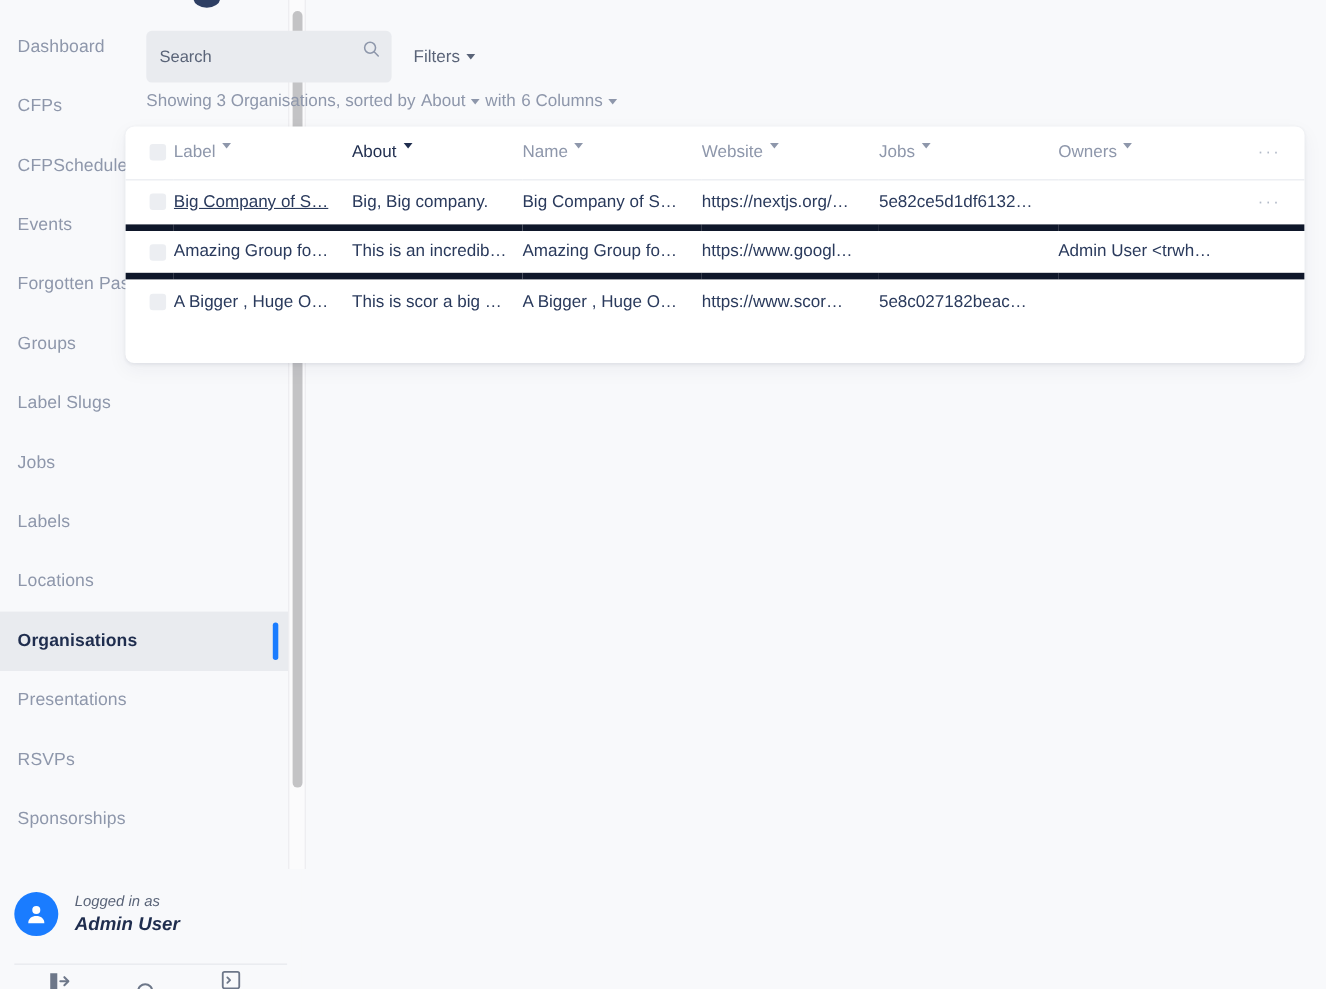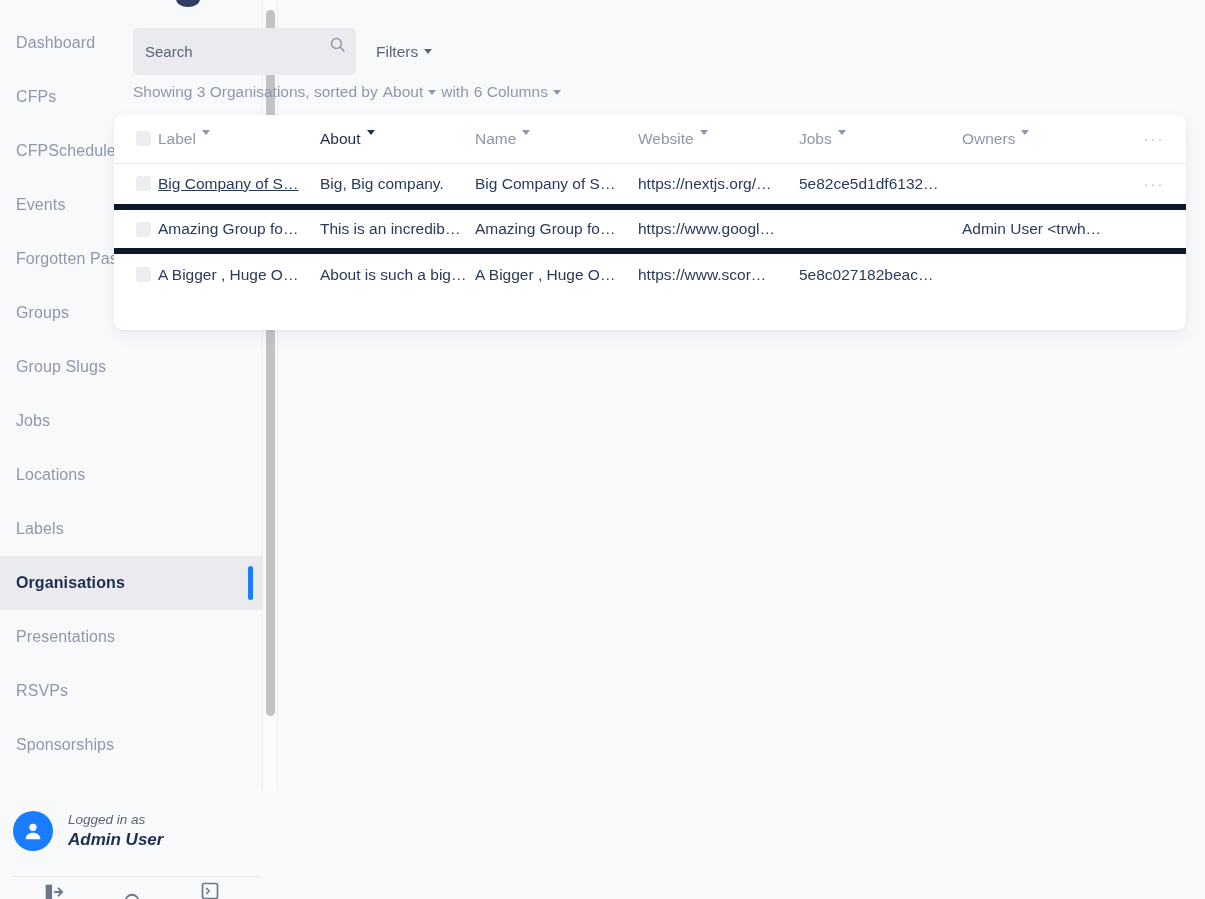--- a/index.html
+++ b/index.html
@@ -342,30 +342,30 @@
           <div class="nav-item">
             <span>Events</span>
           </div>
           <div class="nav-item">
             <span>Forgotten Password Tokens</span>
           </div>
           <div class="nav-item">
             <span>Groups</span>
           </div>
           <div class="nav-item">
-            <span>Group Slugs</span>
+            <span>Label Slugs</span>
           </div>
           <div class="nav-item">
             <span>Jobs</span>
           </div>
           <div class="nav-item">
+            <span>Labels</span>
+          </div>
+          <div class="nav-item">
             <span>Locations</span>
-          </div>
-          <div class="nav-item">
-            <span>Labels</span>
           </div>
           <div class="nav-item active">
             <span>Organisations</span>
             <span class="nav-bar"></span>
           </div>
           <div class="nav-item">
             <span>Presentations</span>
           </div>
           <div class="nav-item">
             <span>RSVPs</span>
@@ -509,21 +509,21 @@
             <td class="c-web"><span>https://www.googl…</span></td>
             <td class="c-jobs"><span></span></td>
             <td class="c-own"><span>Admin User &lt;trwh…</span></td>
             <td class="c-menu"></td>
           </tr>
           <tr>
             <td class="c-check">
               <div class="cbx"></div>
             </td>
             <td class="c-label"><span>A Bigger , Huge O…</span></td>
-            <td class="c-about"><span>About is such a big …</span></td>
+            <td class="c-about"><span>This is scor a big …</span></td>
             <td class="c-name"><span>A Bigger , Huge O…</span></td>
             <td class="c-web"><span>https://www.scor…</span></td>
             <td class="c-jobs"><span>5e8c027182beac…</span></td>
             <td class="c-own"><span></span></td>
             <td class="c-menu"></td>
           </tr>
         </tbody>
     </table>
   </div>
 

